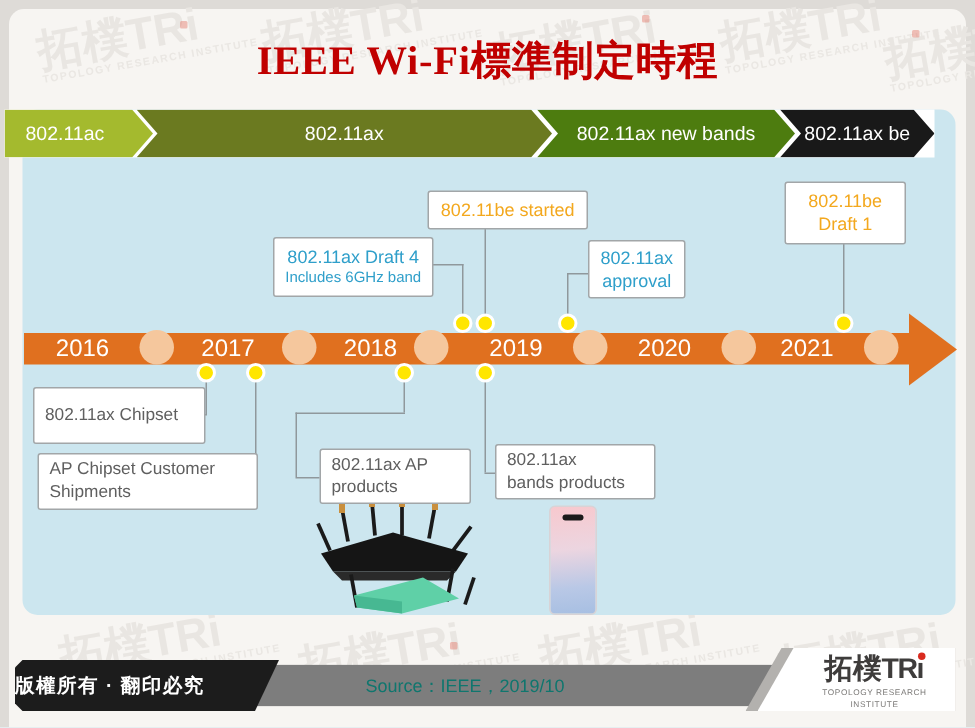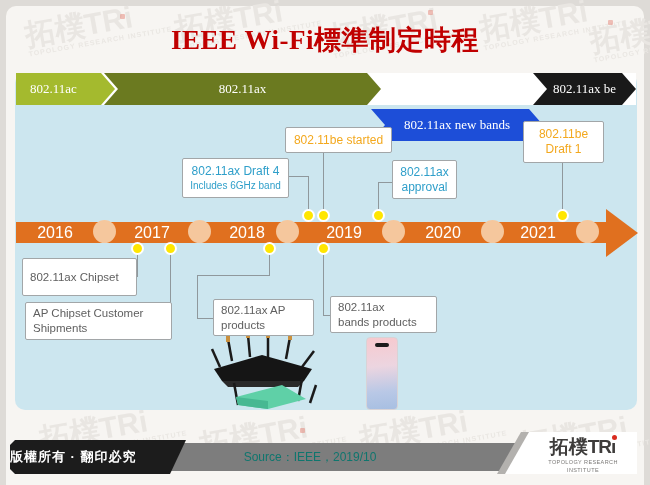--- a/index.html
+++ b/index.html
@@ -8,21 +8,21 @@
   #inner-bg{position:absolute;left:6px;top:6px;right:6px;bottom:0;background:#f7f5f2;border-radius:10px 10px 0 0;}
   
   .wm{position:absolute;color:#e9e6e2;font-weight:bold;font-size:30px;white-space:nowrap;transform:rotate(-10deg);z-index:1;line-height:1;}
   .wm small{display:block;font-size:7px;letter-spacing:1px;color:#eae7e3;font-weight:bold;}
   .wm-dot{position:absolute;width:5px;height:5px;background:#e0685a;opacity:.4;border-radius:1px;z-index:1;}
   
   #page-title{position:absolute;left:0;top:22px;width:650px;text-align:center;font-family:"Liberation Serif", serif;font-weight:bold;font-size:27px;color:#c00000;z-index:3;letter-spacing:.5px;}
   
   #panel{position:absolute;left:15px;top:73px;width:622px;height:337px;background:#cce6ef;border-radius:10px;z-index:2;}
   
-  #banner{position:absolute;left:16px;top:73px;width:620px;height:32px;background:#ffffff;z-index:4;font-family:Liberation Serif, serif;}
+  #banner{position:absolute;left:3px;top:73px;width:620px;height:32px;background:#ffffff;z-index:4;}
   .chev{position:absolute;top:0;height:32px;color:#fff;font-size:13px;line-height:32px;text-align:center;}
   .chev-mid{clip-path:polygon(0 0, calc(100% - 14px) 0, 100% 50%, calc(100% - 14px) 100%, 0 100%, 14px 50%);}
   .chev-first{clip-path:polygon(0 0, calc(100% - 14px) 0, 100% 50%, calc(100% - 14px) 100%, 0 100%);text-align:left;padding-left:0;}
   .chev-first span{padding-left:14px;}
   
   #tl-bar{position:absolute;left:16px;top:222px;width:590px;height:21px;z-index:5;}
   #tl-head{position:absolute;left:606px;top:209px;width:0;height:0;border-top:24px solid transparent;border-bottom:24px solid transparent;border-left:32px solid #e0701f;z-index:5;}
   .tl-oval{position:absolute;top:220px;width:23px;height:23px;border-radius:50%;z-index:6;}
   .tl-year{position:absolute;top:224px;width:60px;margin-left:-30px;text-align:center;color:#fff;font-size:16px;z-index:7;}
   .dot{position:absolute;width:9px;height:9px;border-radius:50%;border:2px solid #fff;z-index:8;margin-left:-6px;margin-top:-6px;}
@@ -70,21 +70,21 @@
   <span class="wm-dot" style="left:608px;top:20px;"></span>
   <span class="wm-dot" style="left:300px;top:428px;"></span>
 
   <div id="page-title" style="color: rgb(192, 0, 0);">IEEE Wi-Fi標準制定時程</div>
 
   <div id="panel"></div>
 
   <div id="banner">
     <div class="chev chev-first" style="left: 0px; width: 99px; background-color: rgb(164, 186, 46);"><span>802.11ac</span></div>
     <div class="chev chev-mid" style="left: 88px; width: 277px; background-color: rgb(107, 122, 32);"><span>802.11ax</span></div>
-    <div class="chev chev-mid" style="left: 355px; width: 172px; background-color: #1d4ed8; margin-top: 36px;"><span>802.11ax new bands</span></div>
+    <div class="chev chev-mid" style="left: 355px; width: 172px; background-color: #4d7c0f;"><span>802.11ax new bands</span></div>
     <div class="chev chev-mid" style="left: 517px; width: 103px; background-color: rgb(25, 25, 25);"><span>802.11ax be</span></div>
   </div>
 
   <div id="tl-bar" style="background-color: rgb(224, 112, 31);"></div>
   <div id="tl-head"></div>
 
   <div class="tl-oval" style="left: 93px; background-color: rgb(245, 199, 157);"></div>
   <div class="tl-oval" style="left: 188px; background-color: rgb(245, 199, 157);"></div>
   <div class="tl-oval" style="left: 276px; background-color: rgb(245, 199, 157);"></div>
   <div class="tl-oval" style="left: 382px; background-color: rgb(245, 199, 157);"></div>

